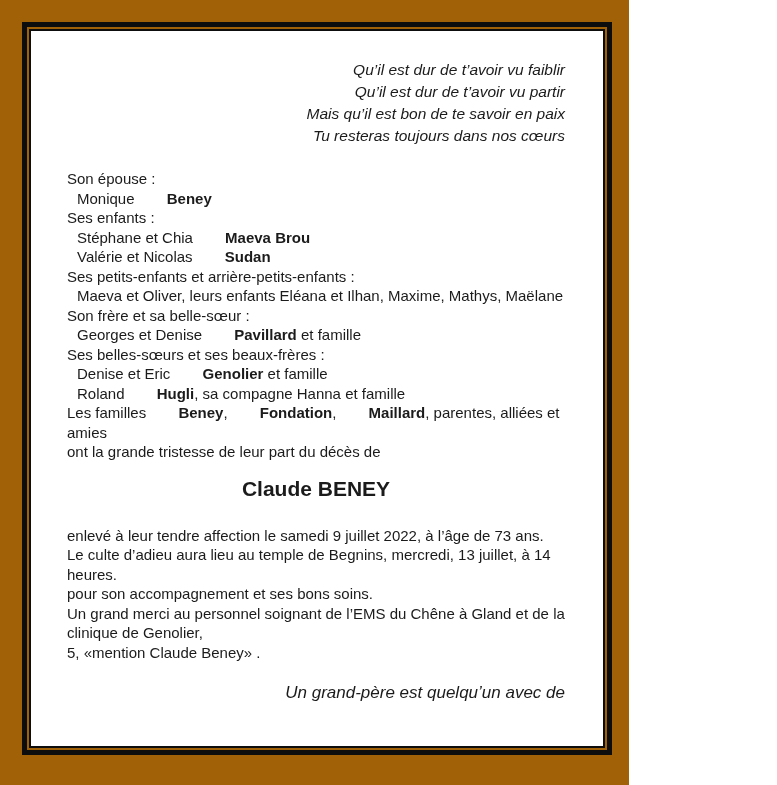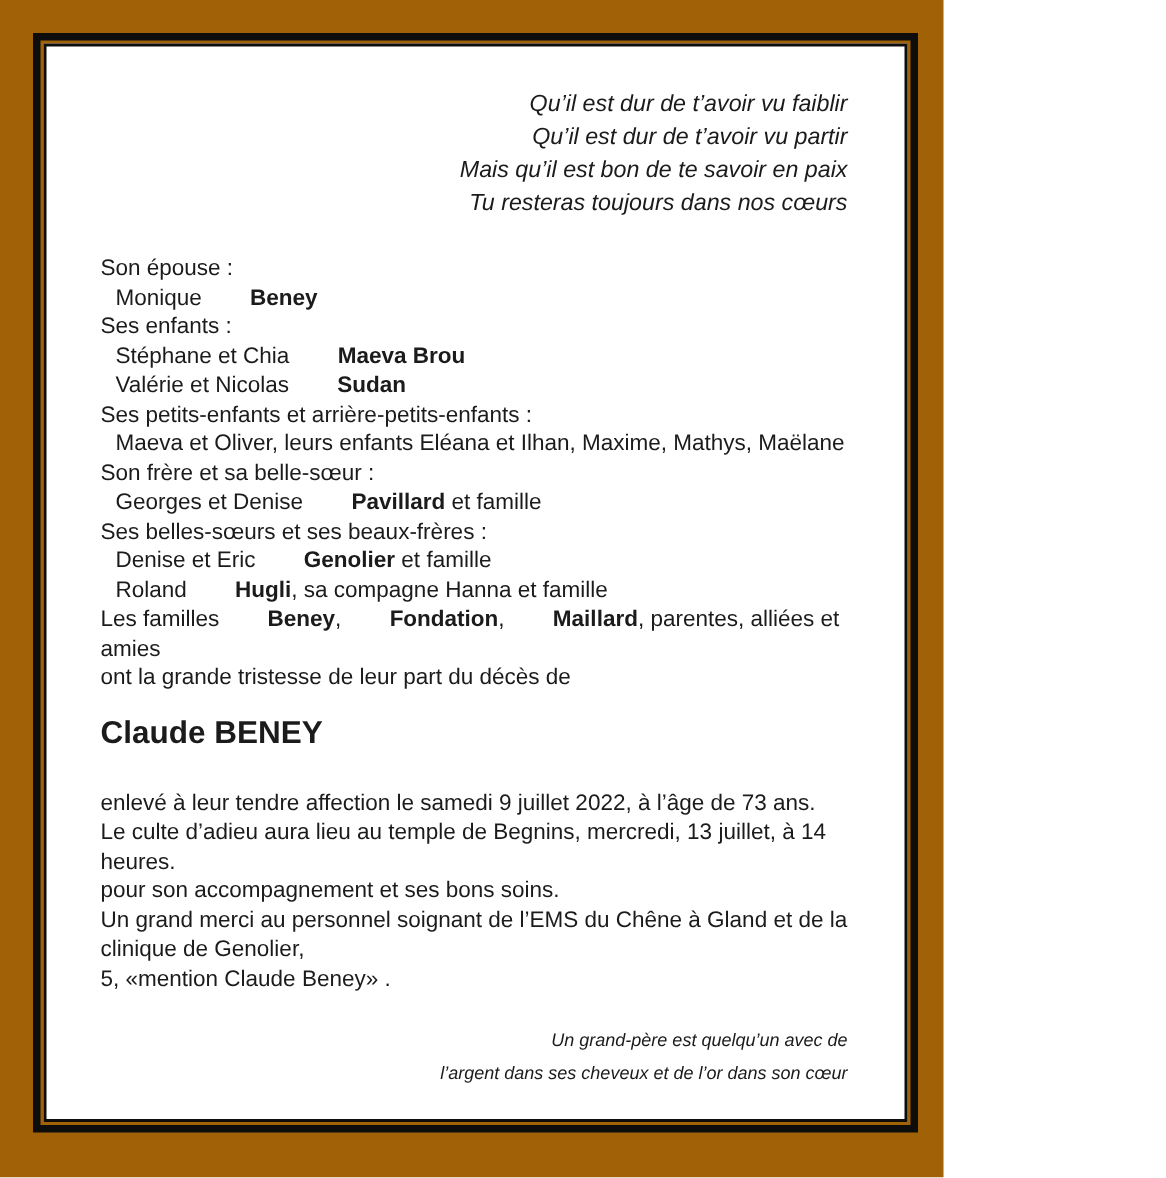--- a/index.html
+++ b/index.html
@@ -38,34 +38,34 @@
     line-height: 22px;
   }
   .family {
     margin-top: 22px;
     line-height: 19.5px;
   }
   .family .line.indent { padding-left: 10px; }
   .bold { font-weight: bold; margin-left: 28px; }
   .title {
     margin-top: 14px;
-    text-align: left;
+    text-align: center;
     font-weight: bold;
     font-size: 21px;
     line-height: 26px;
   }
   .announcement {
     margin-top: 24px;
     line-height: 19.5px;
   }
   .quote {
     margin-top: 20px;
     text-align: right;
     font-style: italic;
-    font-size: 12px;
+    font-size: 17px;
     line-height: 22px;
   }
 </style>
 </head>
 <body>
 
 <div class="card">
   <div class="frame-outer">
     <div class="frame-inner">
       <div class="content">
@@ -99,19 +99,18 @@
         <div class="announcement">
             <div class="line"><span>enlevé à leur tendre affection le samedi 9 juillet 2022, à l’âge de 73 ans.</span></div>
             <div class="line"><span>Le culte d’adieu aura lieu au temple de Begnins, mercredi, 13 juillet, à 14 heures.</span></div>
             <div class="line"><span>pour son accompagnement et ses bons soins.</span></div>
             <div class="line"><span>Un grand merci au personnel soignant de l’EMS du Chêne à Gland et de la clinique de Genolier,</span></div>
             <div class="line"><span>5, «mention Claude Beney» .</span></div>
           </div>
 
         <div class="quote">
             <div class="line"><span>Un grand-père est quelqu’un avec de</span></div>
-            <div class="line"><span>l’argent dans ses cheveux et de l’or dans son cœur</span></div>
           </div>
 
       </div>
     </div>
   </div>
 </div>
 
 </body></html>

